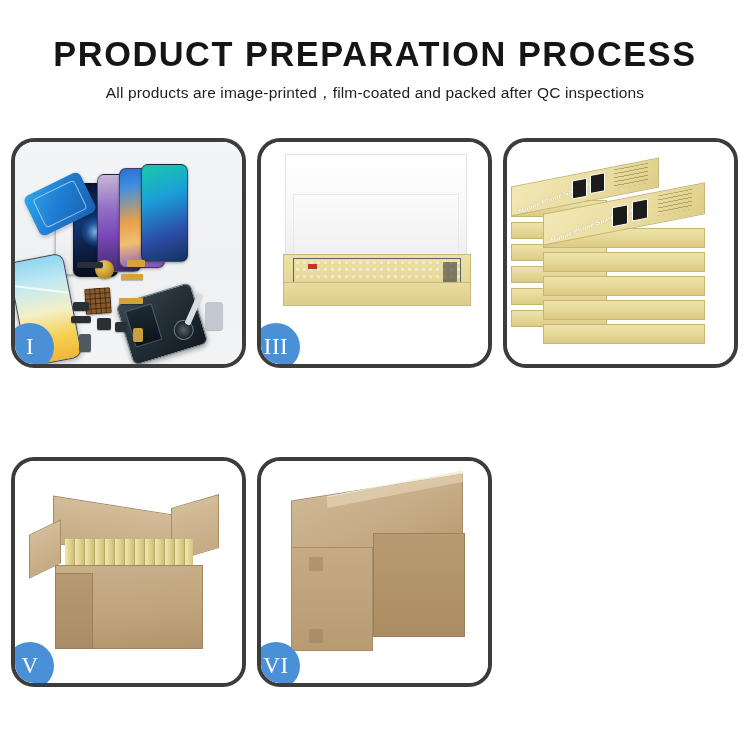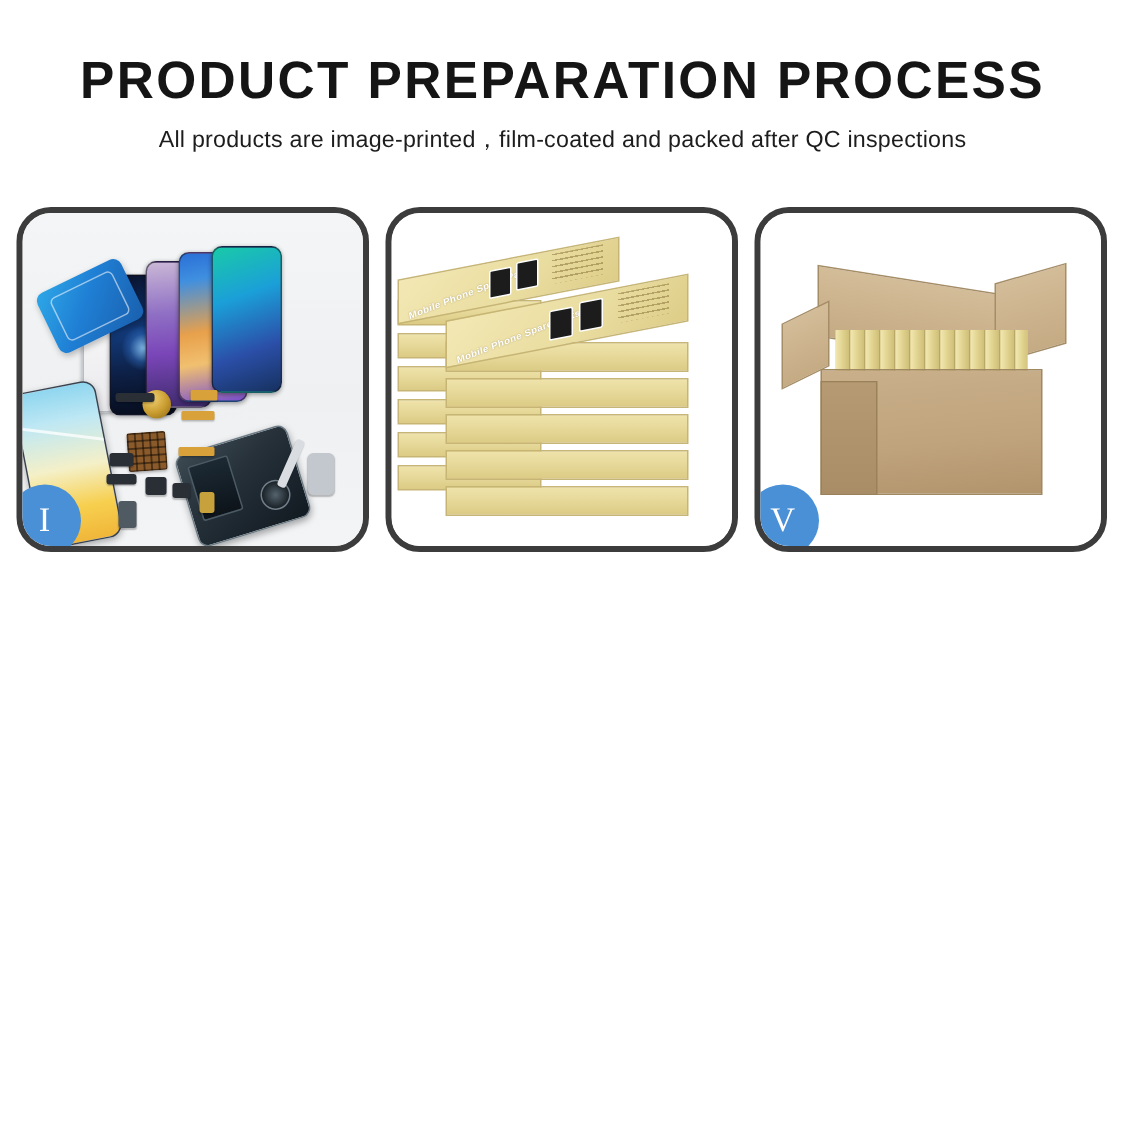--- a/index.html
+++ b/index.html
@@ -480,20 +480,33 @@
       <div class="scr" style="left:188px;top:198px;width:5px;height:5px;"></div>
       <div class="scr" style="left:196px;top:206px;width:5px;height:5px;"></div>
       <div class="scr" style="left:182px;top:208px;width:4px;height:4px;"></div>
       <div class="part" style="left:176px;top:150px;width:6px;height:34px;background:#d9dde1;transform:rotate(24deg);"></div>
       <div class="part" style="left:190px;top:160px;width:18px;height:28px;background:#c3c8ce;border-radius:4px;"></div>
     </div>
     <div class="badge">I</div>
   </div>
 
 
+  <div class="panel">
+    <div class="panel-inner">
+      <div class="p3-bg"></div>
+      <div class="lid"></div>
+      <div class="lid-back"></div>
+      <div class="tray"></div>
+      <div class="screen-in-box">
+        <div class="label-red"></div>
+      </div>
+      <div class="tray-front"></div>
+    </div>
+    <div class="badge">III</div>
+  </div>
 
   <div class="panel">
     <div class="panel-inner">
       <div class="p4-bg"></div>
       <div class="stack">
 
         <div class="kbox" style="left:4px;top:58px;width:96px;height:17px;"></div>
         <div class="kbox" style="left:4px;top:80px;width:96px;height:17px;"></div>
         <div class="kbox" style="left:4px;top:102px;width:96px;height:17px;"></div>
         <div class="kbox" style="left:4px;top:124px;width:96px;height:17px;"></div>
@@ -549,14 +562,26 @@
         <div class="rod" style="left:110px;"></div>
         <div class="rod" style="left:120px;"></div>
       </div>
 
       <div class="cbody"></div>
       <div class="cside"></div>
     </div>
     <div class="badge">V</div>
   </div>
 
+  <div class="panel">
+    <div class="panel-inner">
+      <div class="p6-bg"></div>
+      <div class="sbox-top"></div>
+      <div class="tape" style="left:66px;top:22px;width:136px;height:11px;transform:skewY(-9deg) rotate(-2deg);"></div>
+      <div class="sbox-right"></div>
+      <div class="sbox-front"></div>
+      <div class="tab" style="left:48px;top:96px;width:14px;height:14px;"></div>
+      <div class="tab" style="left:48px;top:168px;width:14px;height:14px;"></div>
+    </div>
+    <div class="badge">VI</div>
+  </div>
 
 </div>
 
 </body></html>

